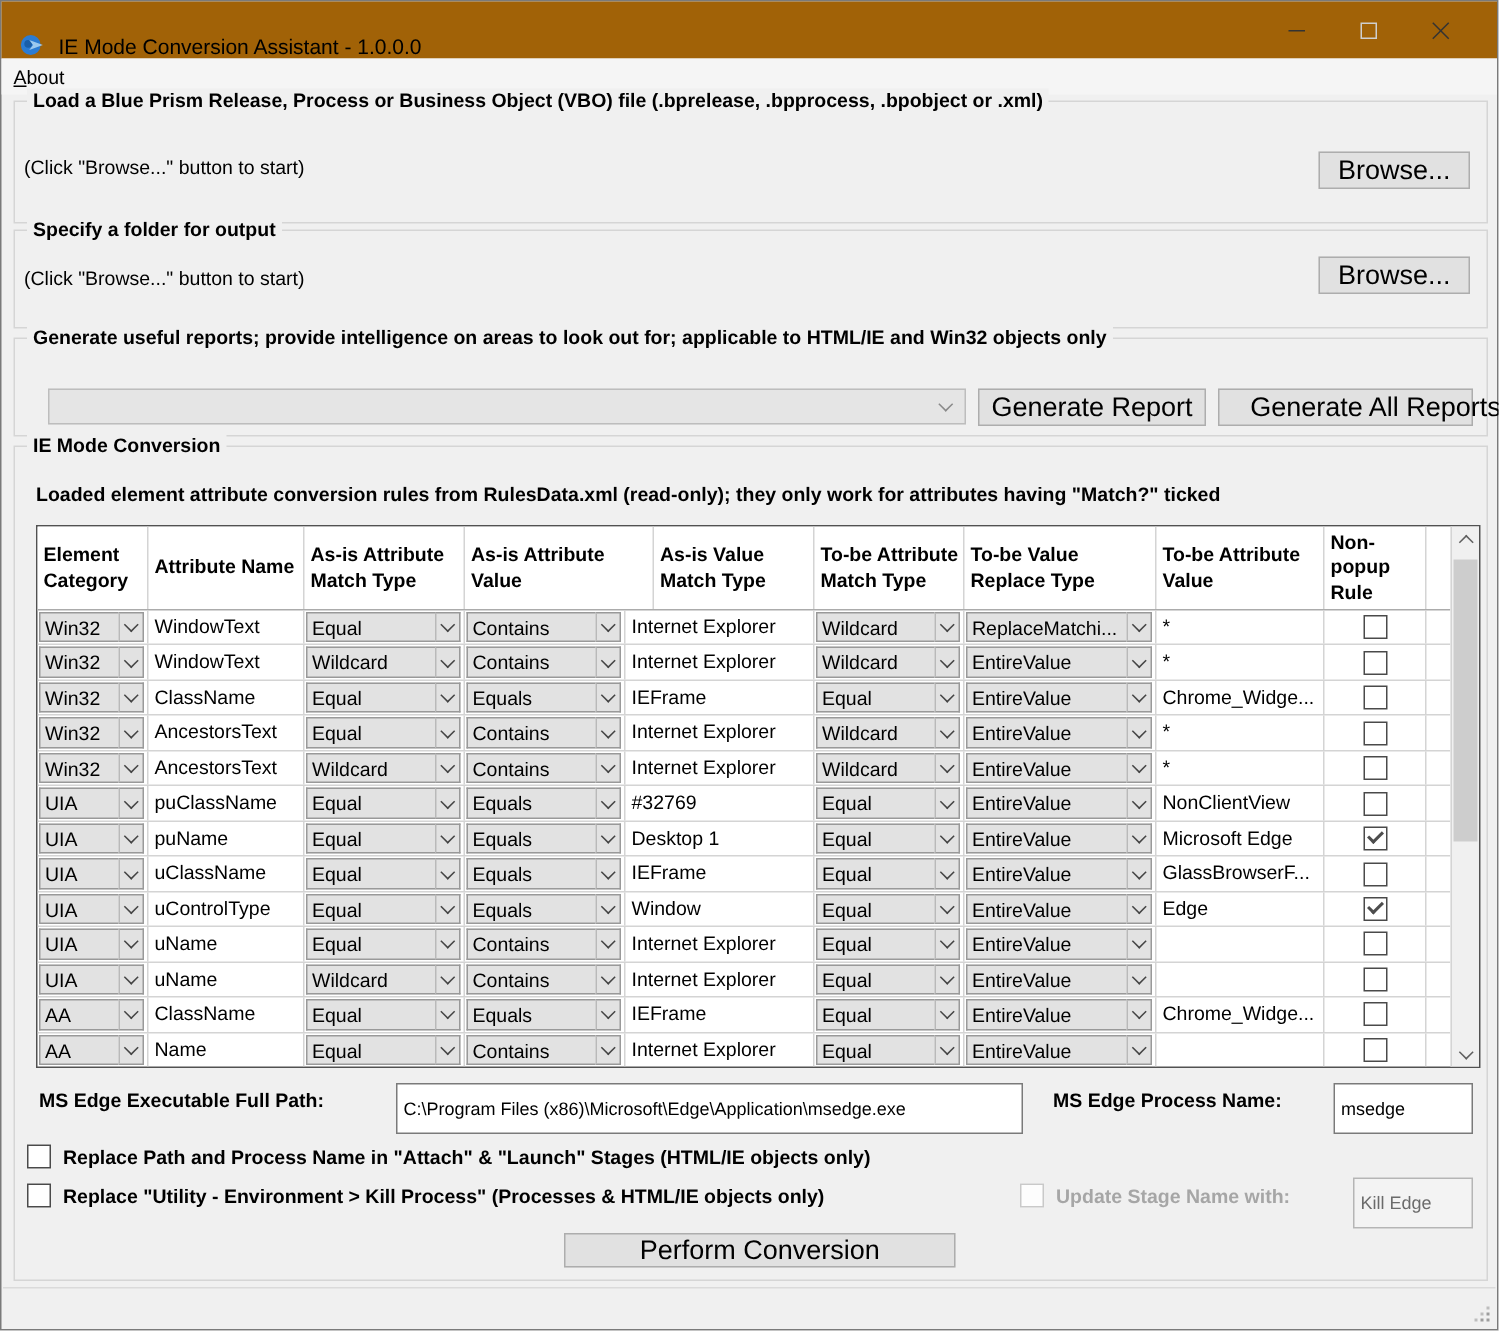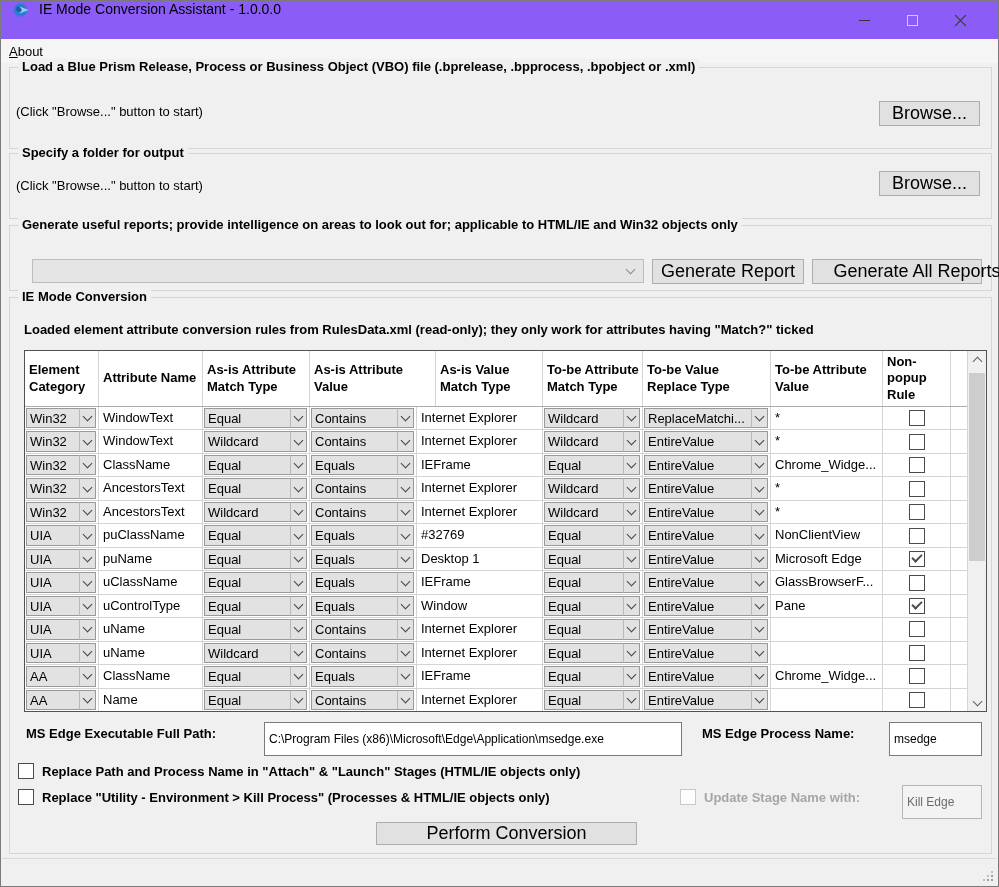--- a/index.html
+++ b/index.html
@@ -1,20 +1,20 @@
 <!DOCTYPE html>
 <html><head>
 <meta charset="utf-8">
 <style>
   html,body{margin:0;padding:0;background:#cfcfcf;}
   body{width:999px;height:887px;position:relative;font-family:"Liberation Sans",sans-serif;-webkit-font-smoothing:antialiased;}
   .window{position:absolute;inset:0;background:#f0f0f0;border:1px solid #7a7a7a;box-sizing:border-box;}
 
   
-  .titlebar{height:38px;background:#8b5cf6;display:flex;align-items:flex-start;}
+  .titlebar{height:38px;background:#a16207;display:flex;align-items:flex-end;}
   .app-icon{margin:0 8px 0 12px;width:18px;height:18px;flex:0 0 auto;}
   .win-title{font-size:14px;color:#000;}
   .tbuttons{margin-left:auto;display:flex;height:100%;margin-right:14px;}
   .tbtn{width:48px;height:100%;display:flex;align-items:center;justify-content:center;}
   .glyph-min{width:11px;height:1px;background:#333;}
   .glyph-max{width:11px;height:11px;border:1px solid #cfcfcf;box-sizing:border-box;}
   .glyph-close{position:relative;width:13px;height:13px;}
   .glyph-close::before,.glyph-close::after{content:"";position:absolute;left:-1px;top:6px;width:15px;height:1px;background:#333;}
   .glyph-close::before{transform:rotate(45deg);}
   .glyph-close::after{transform:rotate(-45deg);}
@@ -494,21 +494,21 @@
                 <span class="gsel-a">
                   <i class="chev"></i>
                 </span>
               </div>
               <div class="gc gsel" style="width: 128px;">
                 <span class="gsel-t">EntireValue</span>
                 <span class="gsel-a">
                   <i class="chev"></i>
                 </span>
               </div>
-              <div class="gc gtxt" style="width: 112px;">Pane</div>
+              <div class="gc gtxt" style="width: 112px;">Edge</div>
               <div class="gc gchk" style="width: 68px;">
                 <span class="cbox">
                   <i class="mark"></i>
                 </span>
               </div>
               <div class="gc fill"></div>
             </div>
             <div class="grow">
               <div class="gc gsel" style="width: 74px;">
                 <span class="gsel-t">UIA</span>

